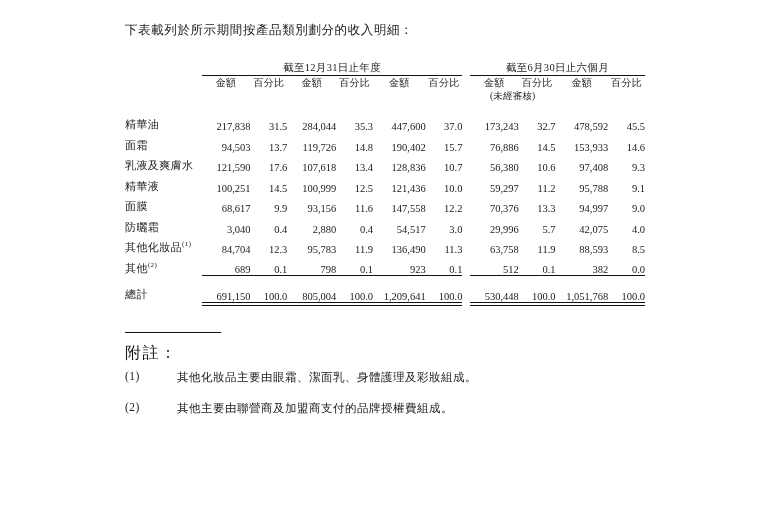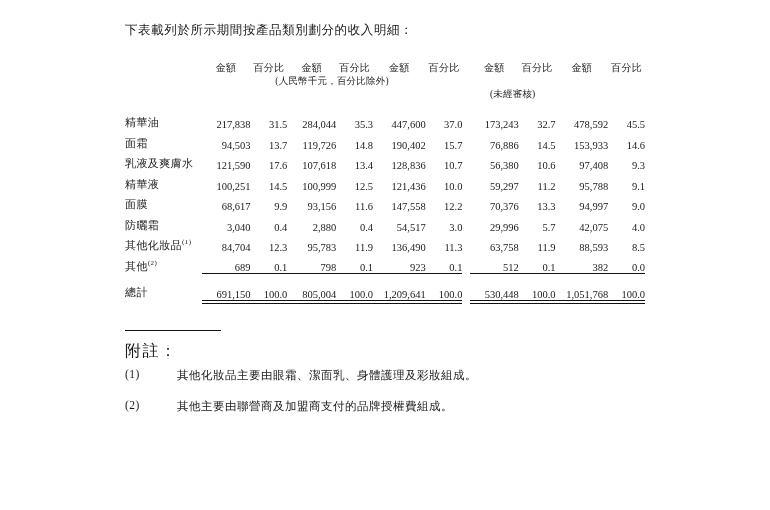--- a/index.html
+++ b/index.html
@@ -167,43 +167,43 @@
       <col class="amt">
         <col class="pct">
       <col class="spacer">
       <col class="amt">
         <col class="pct">
       <col class="amt">
         <col class="pct">
     </colgroup>
 
     <tbody>
+        <tr>
+      <td></td>
+      <td class="grp-head grp-line" colspan="6">截至12月31日止年度</td>
+      <td></td>
+      <td class="grp-head grp-line" colspan="4">截至6月30日止六個月</td>
+    </tr>
 
 
     <tr>
       <td></td>
       <td class="num sub">金額</td>
       <td class="num sub">百分比</td>
       <td class="num sub">金額</td>
       <td class="num sub">百分比</td>
       <td class="num sub">金額</td>
       <td class="num sub">百分比</td>
       <td></td>
       <td class="num sub">金額</td>
       <td class="num sub">百分比</td>
       <td class="num sub">金額</td>
       <td class="num sub">百分比</td>
     </tr>
 
-    <tr>
-      <td></td>
-      <td colspan="6" class="unitnote">(人民幣千元，百分比除外)</td>
-      <td></td>
-      <td colspan="4"></td>
-    </tr>
 
     <tr>
       <td></td>
       <td colspan="6"></td>
       <td></td>
       <td colspan="2" class="unaudited">(未經審核)</td>
       <td colspan="2"></td>
     </tr>
 
     <tr class="datarow firstdata">

